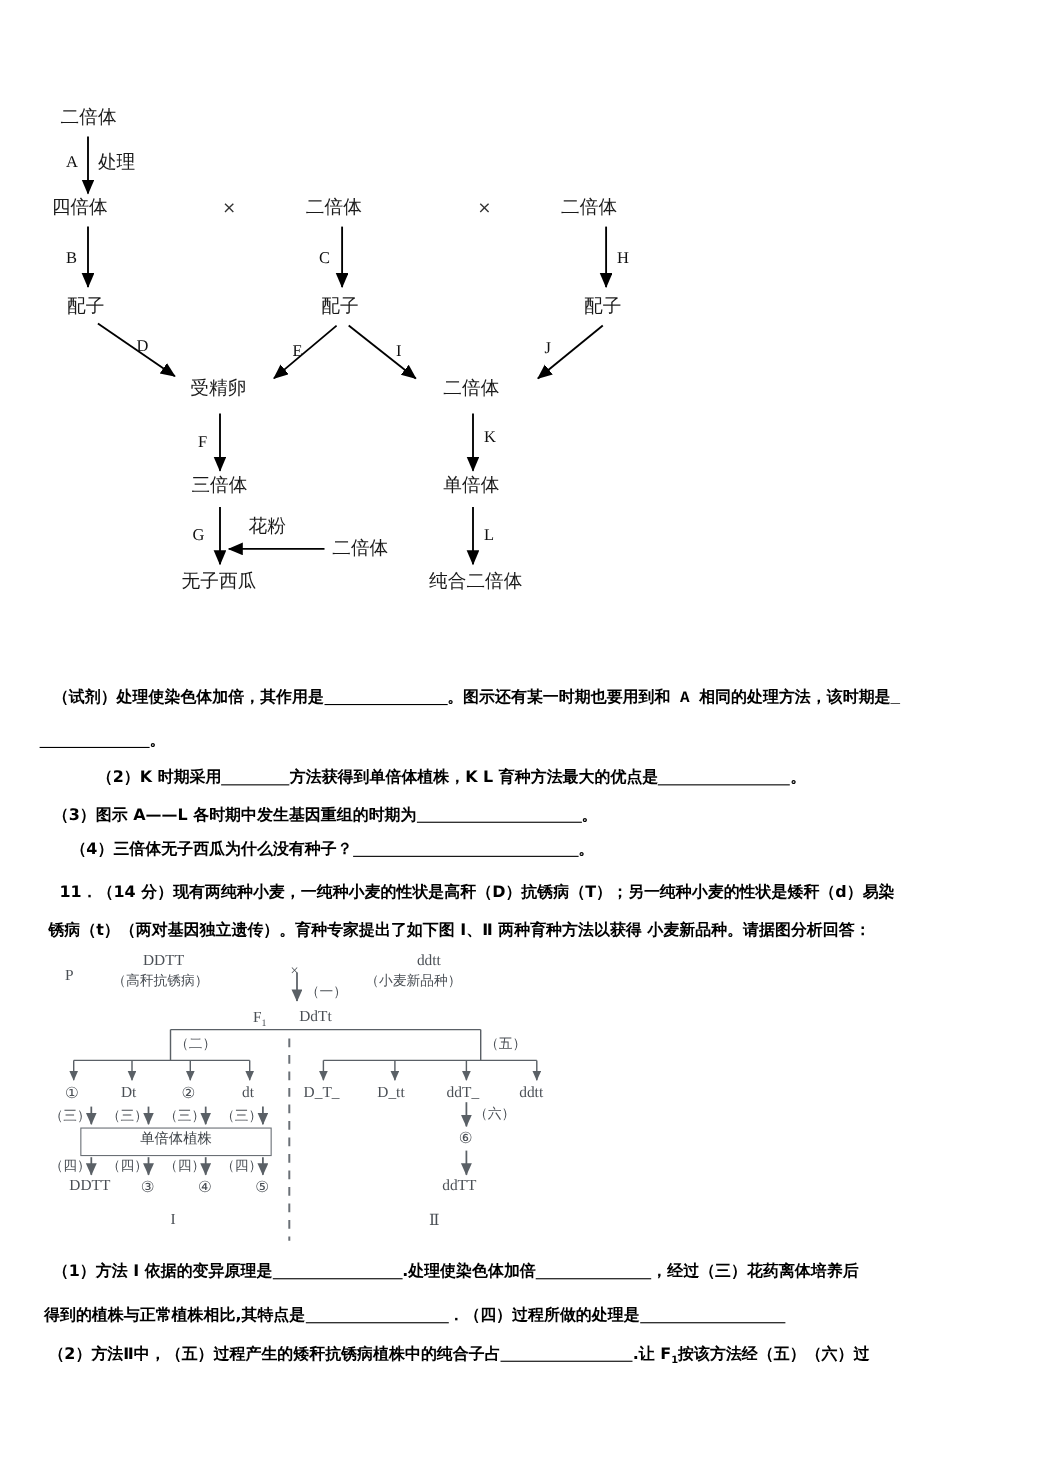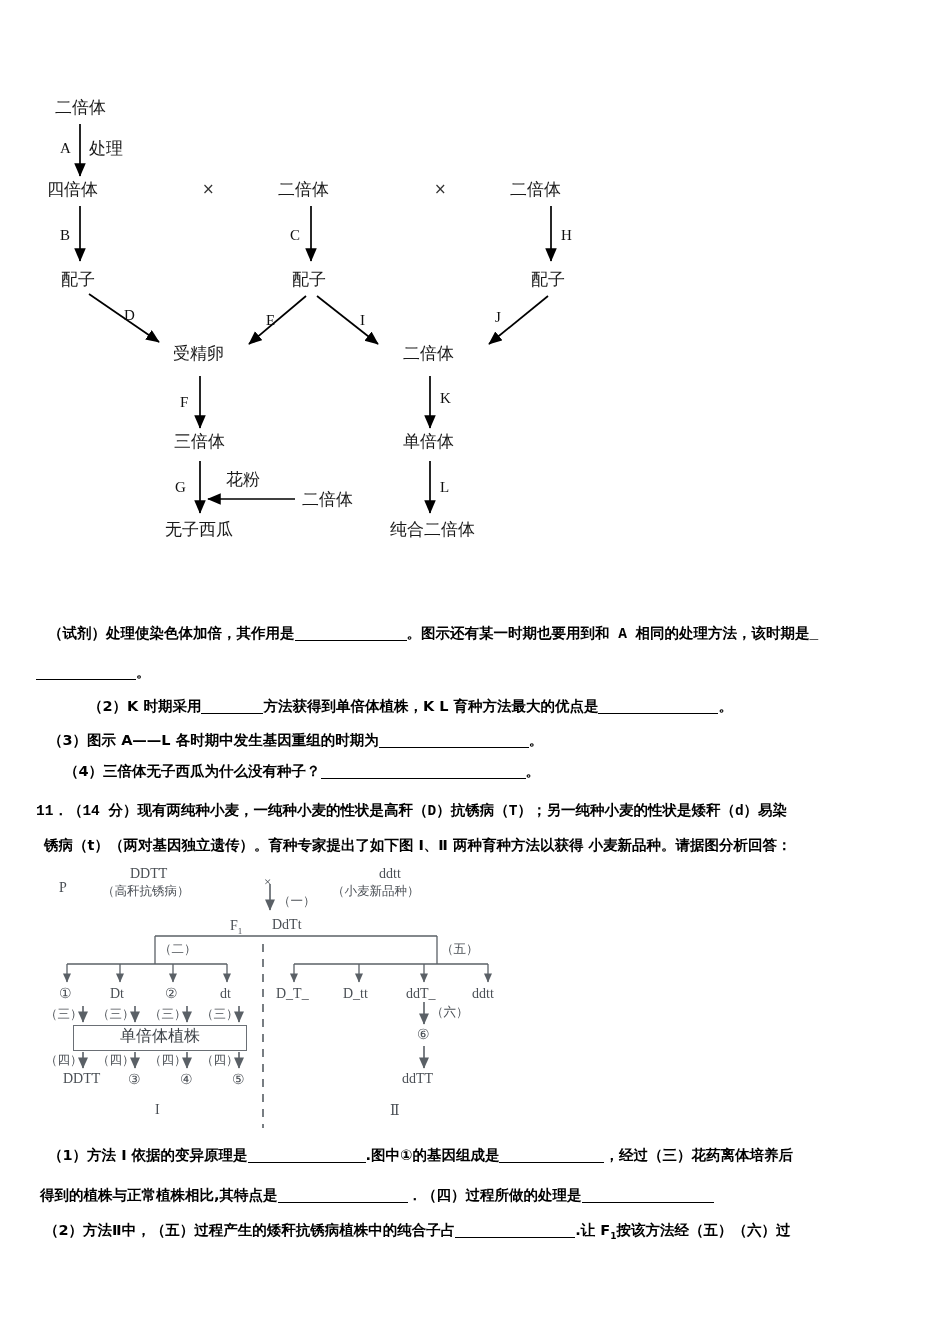--- a/index.html
+++ b/index.html
@@ -94,21 +94,21 @@
     font-size: 12.5px;
     color: #4a4f55;
     position: absolute;
     white-space: nowrap;
   }
   #diagram2 .box {
     position: absolute;
     border: 1.3px solid #6a6f75;
     text-align: center;
     font-family: "DejaVu Sans", "Liberation Sans", sans-serif;
-    font-size: 16px;
+    font-size: 13px;
     color: #3f4449;
     line-height: 20px;
   }
   .d2svg {
     position: absolute;
     left: 0; top: 0;
     width: 510px;
     height: 270px;
     overflow: visible;
   }
@@ -210,21 +210,21 @@
   </div>
 
   <div class="qtext" style="left:48px; top:731px;">
     <span>（3）</span><span>图示 A——L 各时期中发生基因重组的时期为</span><span class="blank" style="width:150px;"></span><span>。</span>
   </div>
 
   <div class="qtext" style="left:64px; top:762px;">
     <span>（4）</span><span>三倍体无子西瓜为什么没有种子？</span><span class="blank" style="width:205px;"></span><span>。</span>
   </div>
 
-  <div class="qtext" style="left:36px; top:801px;font-family:Liberation Mono, monospace;">
+  <div class="qtext" style="left:54px; top:801px;">
     <span class="thin">11．</span><span class="thin">（14 分）</span><span>现有两纯种小麦，一纯种小麦的性状是高秆（D）抗锈病（T）；另一纯种小麦的性状是矮秆（d）易染</span>
   </div>
   <div class="qtext" style="left:44px; top:836px;">
     <span>锈病（t）（两对基因独立遗传）。育种专家提出了如下图 I、Ⅱ 两种育种方法以获得 小麦新品种。请据图分析回答：</span>
   </div>
 
   <div id="diagram2">
 
     <svg class="d2svg">
       <defs>
@@ -313,21 +313,21 @@
 
     <div class="gcn" style="left:386px; top:138px;">（六）</div>
     <div class="g" style="left:372px; top:160px; font-size:14px;">⑥</div>
     <div class="g" style="left:357px; top:205px; font-size:14px;">ddTT</div>
 
     <div class="g" style="left:110px; top:236px; font-size:14px;">I</div>
     <div class="g" style="left:345px; top:236px; font-size:14px;">Ⅱ</div>
   </div>
 
   <div class="qtext" style="left:48px; top:1146px;">
-    <span>（1）</span><span>方法 I 依据的变异原理是</span><span class="blank" style="width:118px;"></span><span>.图中①的基因组成是</span><span class="blank" style="width:105px;"></span><span>，经过（三）花药离体培养后</span>
+    <span>（1）</span><span>方法 I 依据的变异原理是</span><span class="blank" style="width:118px;"></span><span>.处理使染色体加倍</span><span class="blank" style="width:105px;"></span><span>，经过（三）花药离体培养后</span>
   </div>
 
   <div class="qtext" style="left:40px; top:1186px;">
     <span>得到的植株与正常植株相比,其特点是</span><span class="blank" style="width:130px;"></span><span>．（四）过程所做的处理是</span><span class="blank" style="width:132px;"></span>
   </div>
 
   <div class="qtext" style="left:44px; top:1221px;">
     <span>（2）</span><span>方法Ⅱ中，（五）过程产生的矮秆抗锈病植株中的纯合子占</span><span class="blank" style="width:120px;"></span><span>.让 F</span><sub style="font-size:9px;">1</sub><span>按该方法经（五）（六）过</span>
   </div>
 

